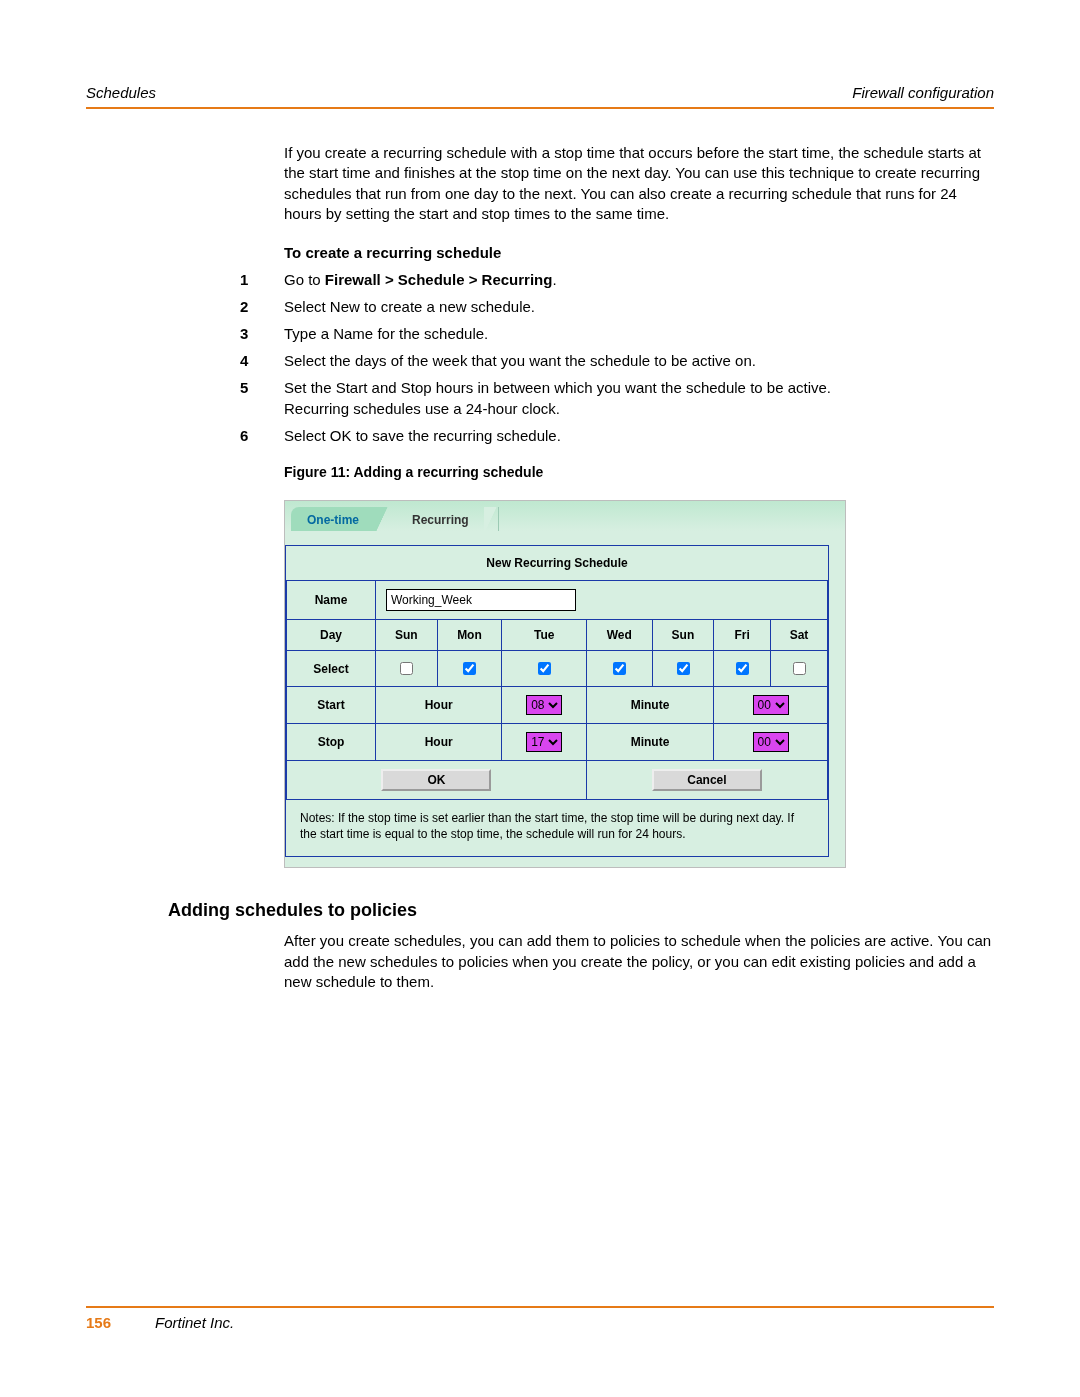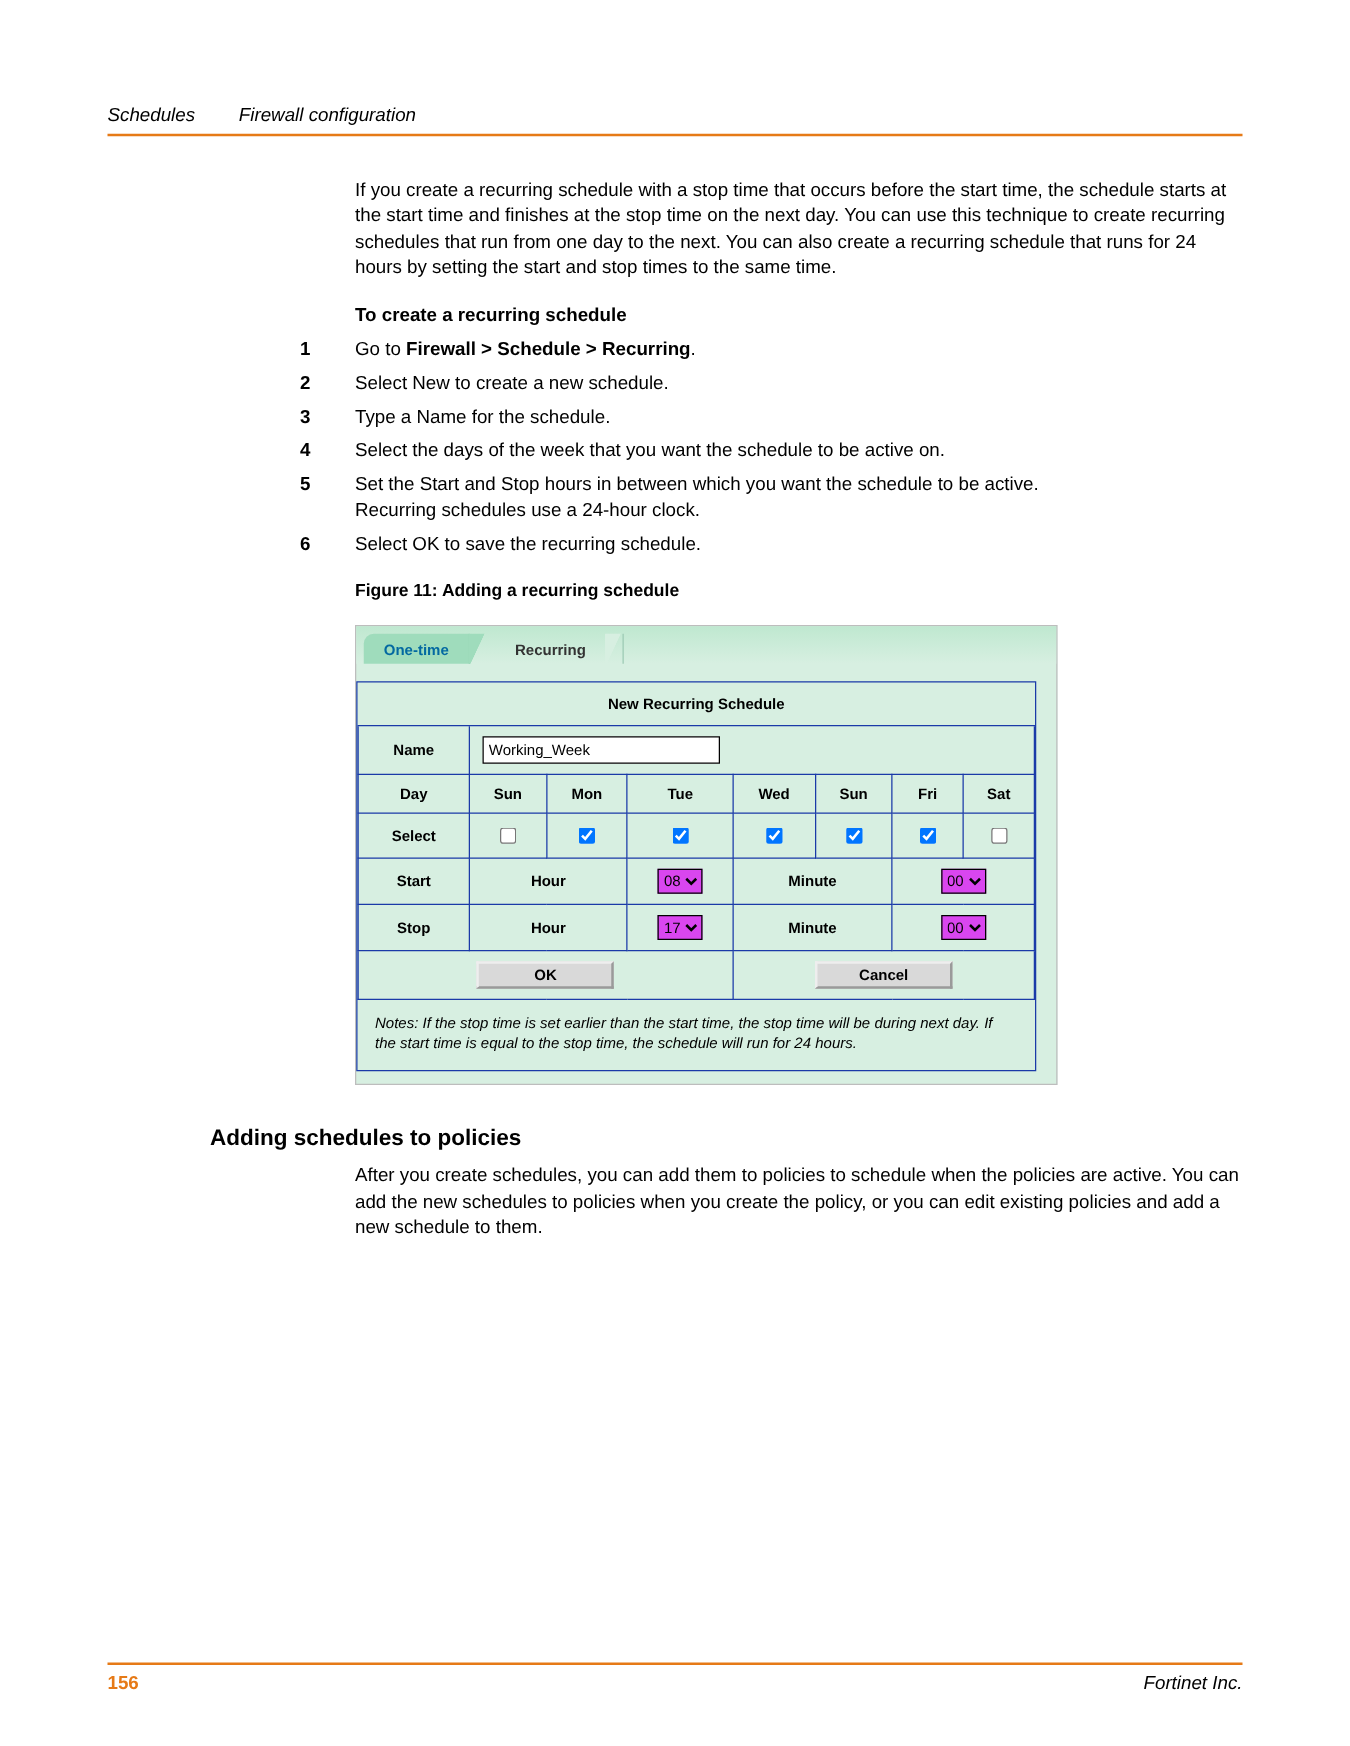--- a/index.html
+++ b/index.html
@@ -12,25 +12,25 @@
   }
   .page {
     width: 1080px;
     min-height: 1397px;
     padding: 84px 86px 50px 86px;
     box-sizing: border-box;
     position: relative;
   }
   .header-row {
     display: flex;
+    justify-content: space-between;
     font-style: italic;
     font-size: 15px;
     padding-bottom: 6px;
     border-bottom: 2px solid #e67a17;
-    gap: 35px;
   }
   .body-col {
     margin-left: 198px;
     margin-top: 34px;
   }
   .para {
     line-height: 1.35;
     margin: 0 0 18px 0;
   }
   .subhead {
@@ -158,39 +158,37 @@
     background: #d9d9d9;
     border: 2px outset #eee;
     cursor: pointer;
   }
   .notes {
     font-family: Verdana, Geneva, sans-serif;
     font-size: 12px;
     padding: 10px 14px 14px 14px;
     line-height: 1.35;
     font-weight: normal;
-    font-style: italic;
   }
 
   .section-head {
     font-size: 18px;
     font-weight: bold;
     margin: 32px 0 10px 0;
   }
   .section-head-wrap {
     margin-left: 82px;
   }
 
   .footer-row {
     position: absolute;
-    left: 86px; right: 86px; bottom: 42px;
+    left: 86px; right: 86px; bottom: 66px;
     border-top: 2px solid #e67a17;
     padding-top: 6px;
     display:flex;
-    justify-content: space-between;
     font-size: 15px;
     gap: 44px;
   }
   .page-num { color:#e67a17; font-weight:bold; }
   .footer-right { font-style: italic; }
   .left-cell { text-align:left !important; padding-left:10px !important; }
 </style>
 </head>
 <body>
 

